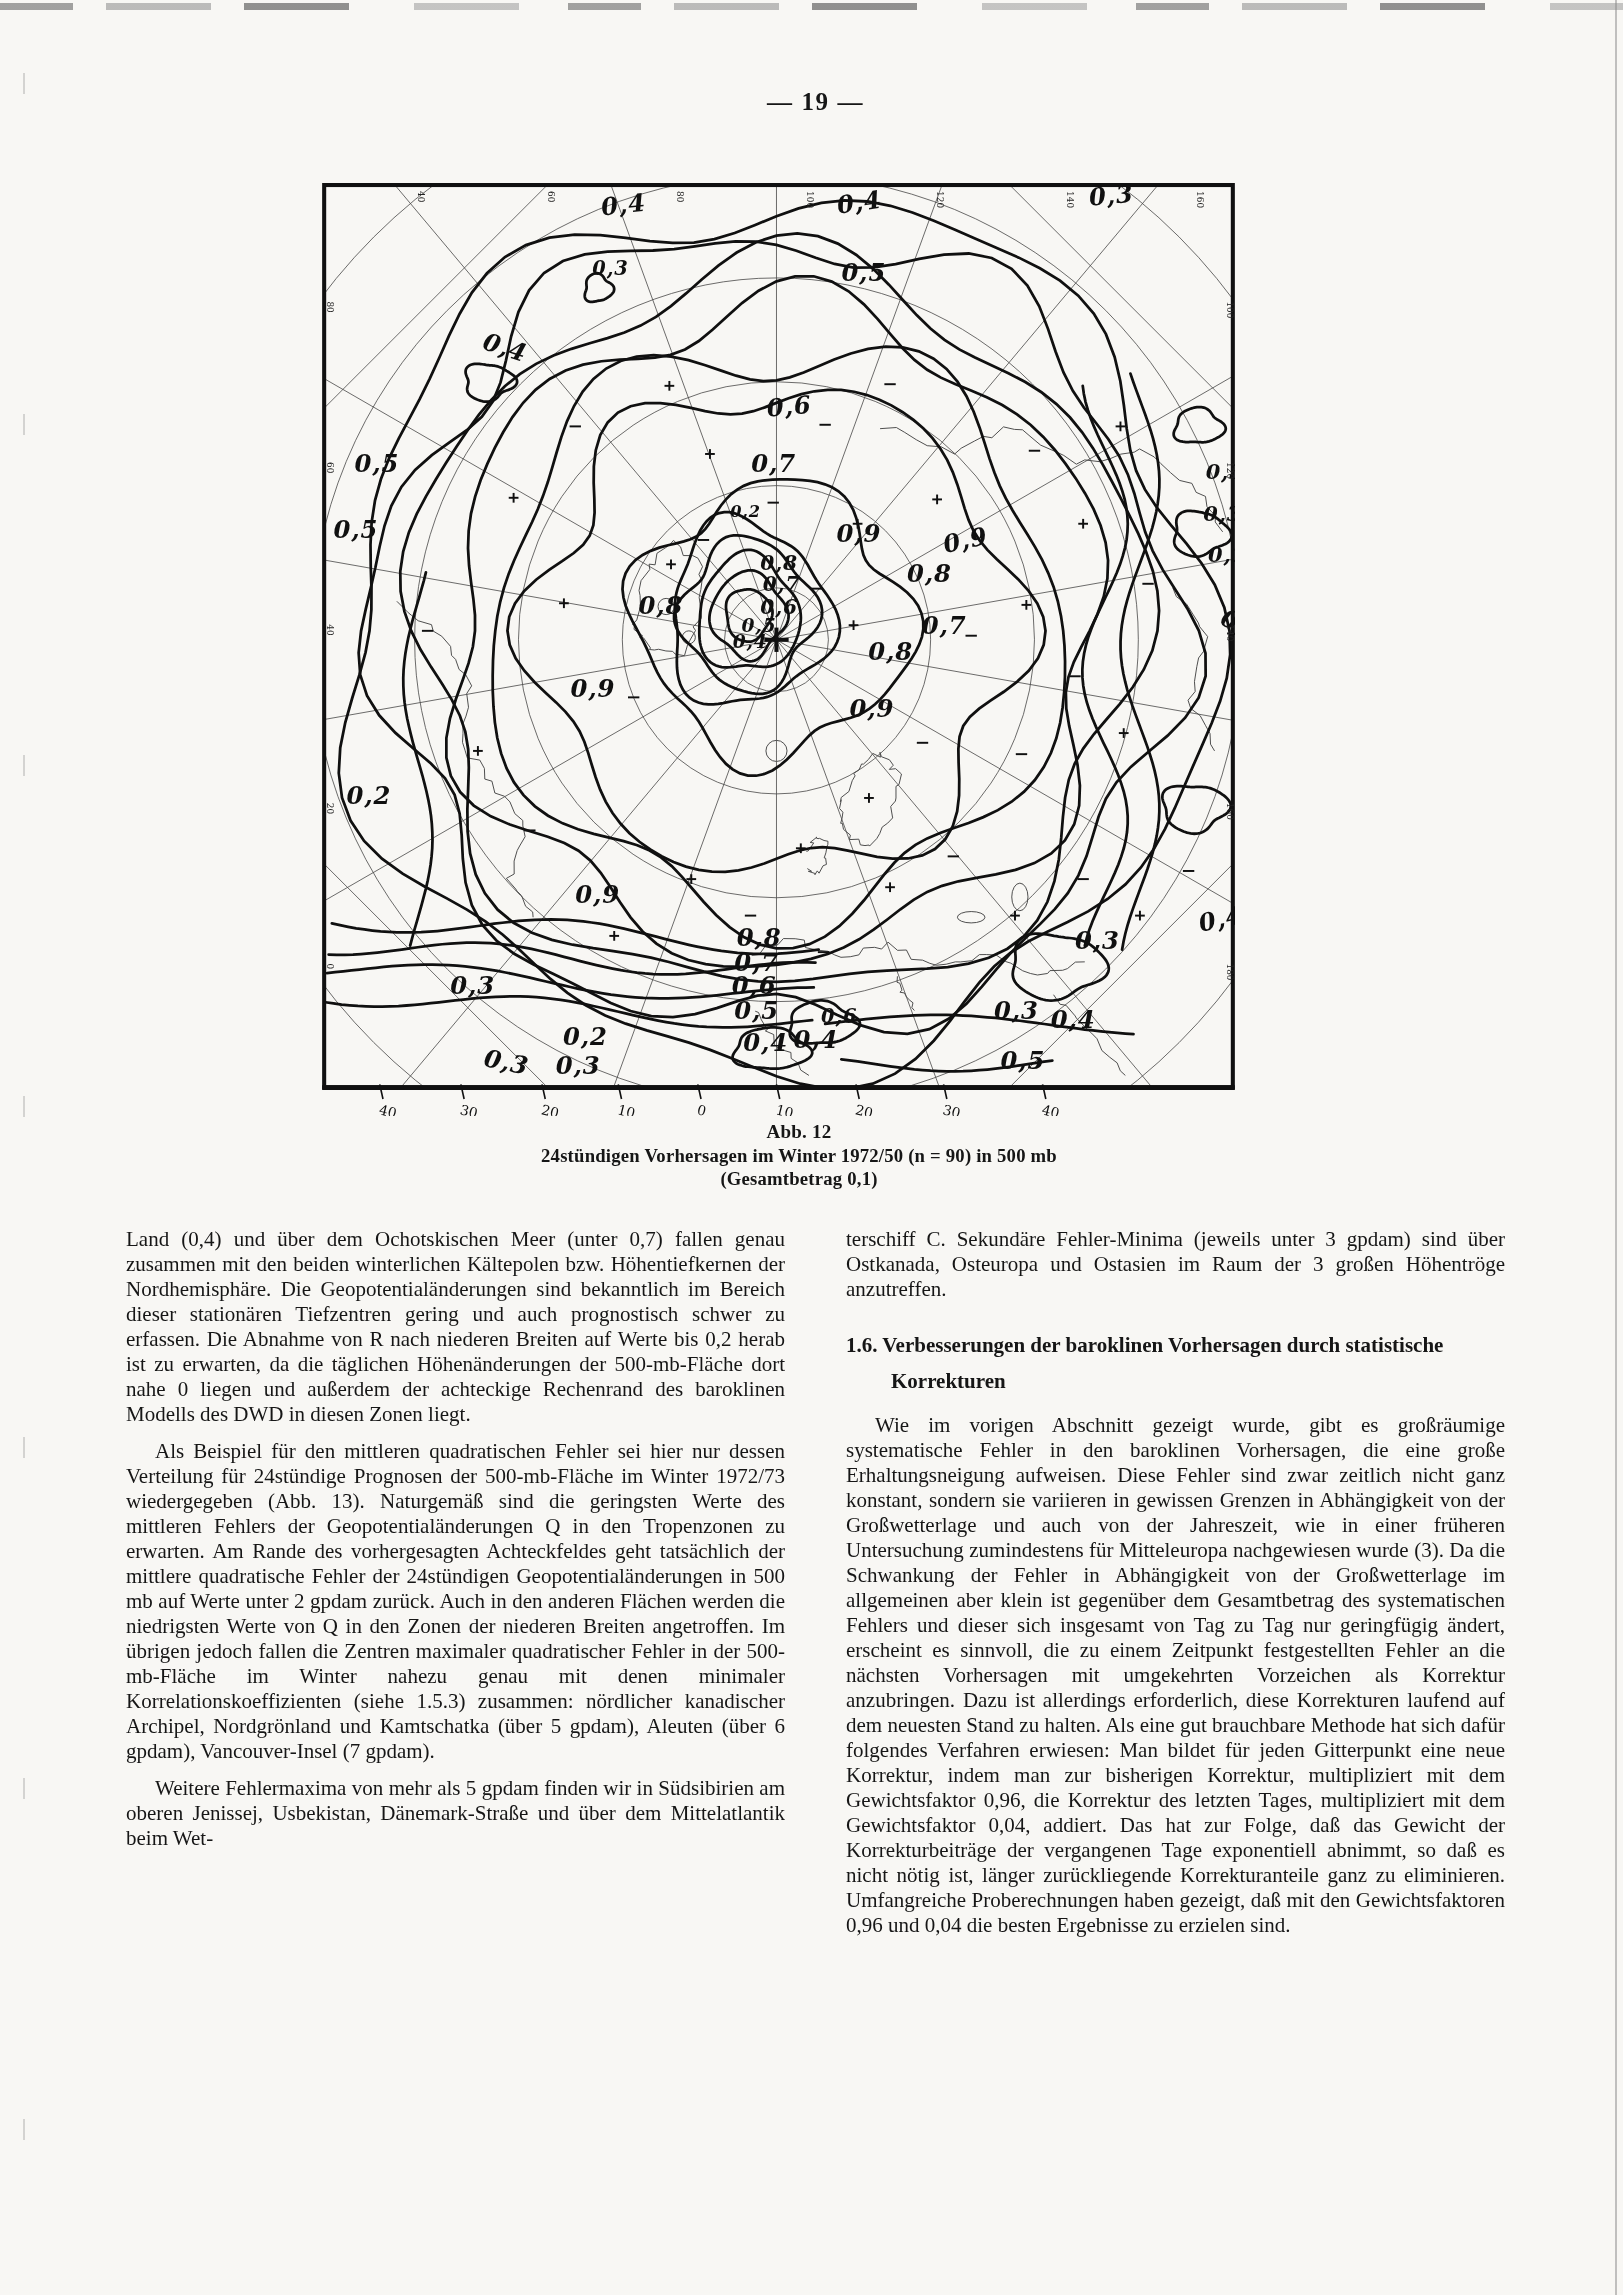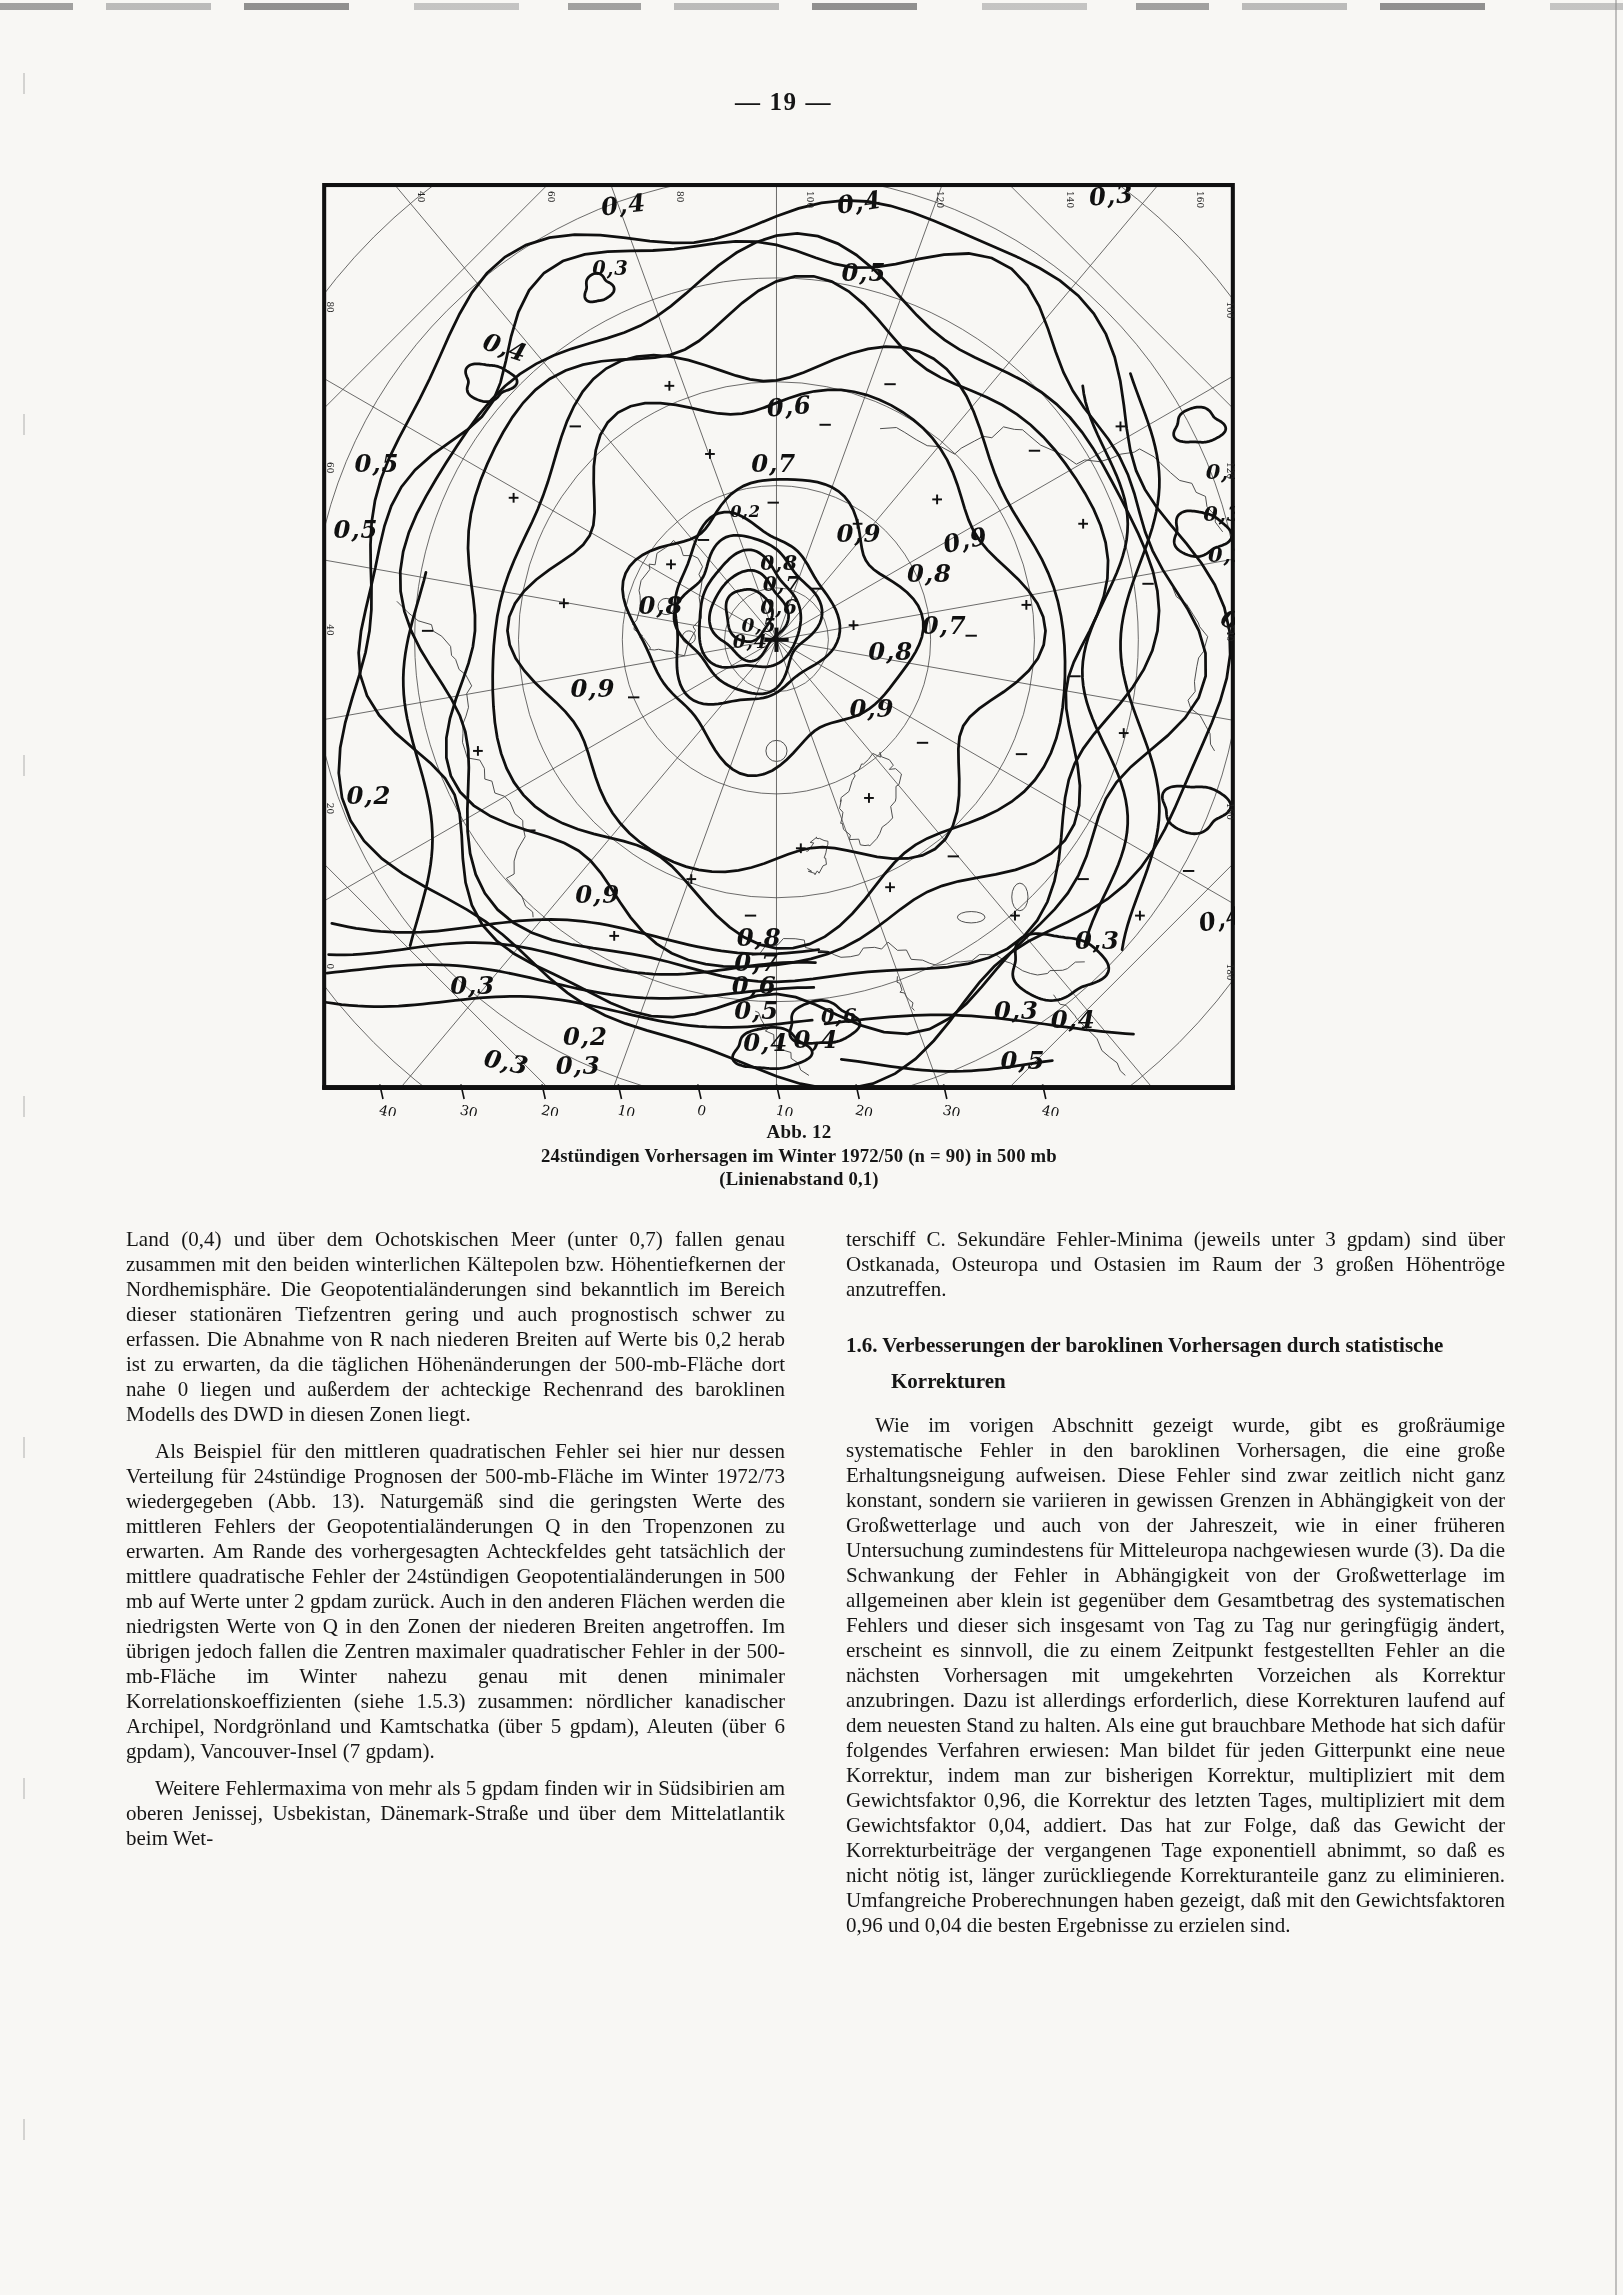--- a/index.html
+++ b/index.html
@@ -15,21 +15,21 @@
       #8a8a8a 106px 211px, transparent 211px 244px,
       #3c3c3c 244px 349px, transparent 349px 414px,
       #9a9a9a 414px 519px, transparent 519px 568px);
     opacity:.55;
   }
   .scan-right{position:absolute;right:6.5px;top:0;width:1.6px;height:2295px;background:#888;opacity:.5;}
   .scan-left{position:absolute;left:23px;top:73px;width:1.6px;height:2151px;
     background:repeating-linear-gradient(180deg,#777 0 21px,transparent 21px 341px);opacity:.28;}
   .pagenum{
     position:absolute;left:0;top:88px;width:1567px;text-align:center;
-    font-size:25px;font-weight:bold;letter-spacing:1.6px;
+    font-size:25px;font-weight:bold;letter-spacing:1.6px;padding-left:32px;
   }
   .map-wrap{position:absolute;left:322px;top:183px;width:913px;height:933px;}
   .map-wrap svg{width:913px;height:933px;display:block;}
   .caption{
     position:absolute;left:373px;top:1120px;width:852px;text-align:center;
     font-weight:bold;font-size:18.7px;line-height:23px;letter-spacing:0.2px;
   }
   .caption .cap-title{margin-bottom:0.8px;font-size:19px;}
   .col{
     position:absolute;top:1227px;width:659px;
@@ -296,21 +296,21 @@
         <text x="1111" y="548" transform="rotate(90 1115 548)">140</text>
         <text x="1111" y="768" transform="rotate(90 1115 768)">160</text>
         <text x="1111" y="966" transform="rotate(90 1115 966)">180</text>
       </g>
     </svg>
 </div>
 
 <div class="caption">
   <div class="cap-title">Abb. 12</div>
   <div>24stündigen Vorhersagen im Winter 1972/50 (n = 90) in 500 mb</div>
-  <div>(Linienabstand 0,1)</div>
+  <div>(Gesamtbetrag 0,1)</div>
 </div>
 
 <div class="col col-left">
   <p>Land (0,4) und über dem Ochotskischen Meer (unter 0,7) fallen genau zusammen mit den beiden winterlichen Kältepolen bzw. Höhentiefkernen der Nordhemisphäre. Die Geopotentialänderungen sind bekanntlich im Bereich dieser stationären Tiefzentren gering und auch prognostisch schwer zu erfassen. Die Abnahme von R nach niederen Breiten auf Werte bis 0,2 herab ist zu erwarten, da die täglichen Höhenänderungen der 500-mb-Fläche dort nahe 0 liegen und außerdem der achteckige Rechenrand des baroklinen Modells des DWD in diesen Zonen liegt.</p>
   <p class="indent">Als Beispiel für den mittleren quadratischen Fehler sei hier nur dessen Verteilung für 24stündige Prognosen der 500-mb-Fläche im Winter 1972/73 wiedergegeben (Abb. 13). Naturgemäß sind die geringsten Werte des mittleren Fehlers der Geopotentialänderungen Q in den Tropenzonen zu erwarten. Am Rande des vorhergesagten Achteckfeldes geht tatsächlich der mittlere quadratische Fehler der 24stündigen Geopotentialänderungen in 500 mb auf Werte unter 2 gpdam zurück. Auch in den anderen Flächen werden die niedrigsten Werte von Q in den Zonen der niederen Breiten angetroffen. Im übrigen jedoch fallen die Zentren maximaler quadratischer Fehler in der 500-mb-Fläche im Winter nahezu genau mit denen minimaler Korrelationskoeffizienten (siehe 1.5.3) zusammen: nördlicher kanadischer Archipel, Nordgrönland und Kamtschatka (über 5 gpdam), Aleuten (über 6 gpdam), Vancouver-Insel (7 gpdam).</p>
   <p class="indent">Weitere Fehlermaxima von mehr als 5 gpdam finden wir in Südsibirien am oberen Jenissej, Usbekistan, Dänemark-Straße und über dem Mittelatlantik beim Wet-</p>
 </div>
 
 <div class="col col-right">
   <p>terschiff C. Sekundäre Fehler-Minima (jeweils unter 3 gpdam) sind über Ostkanada, Osteuropa und Ostasien im Raum der 3 großen Höhentröge anzutreffen.</p>

